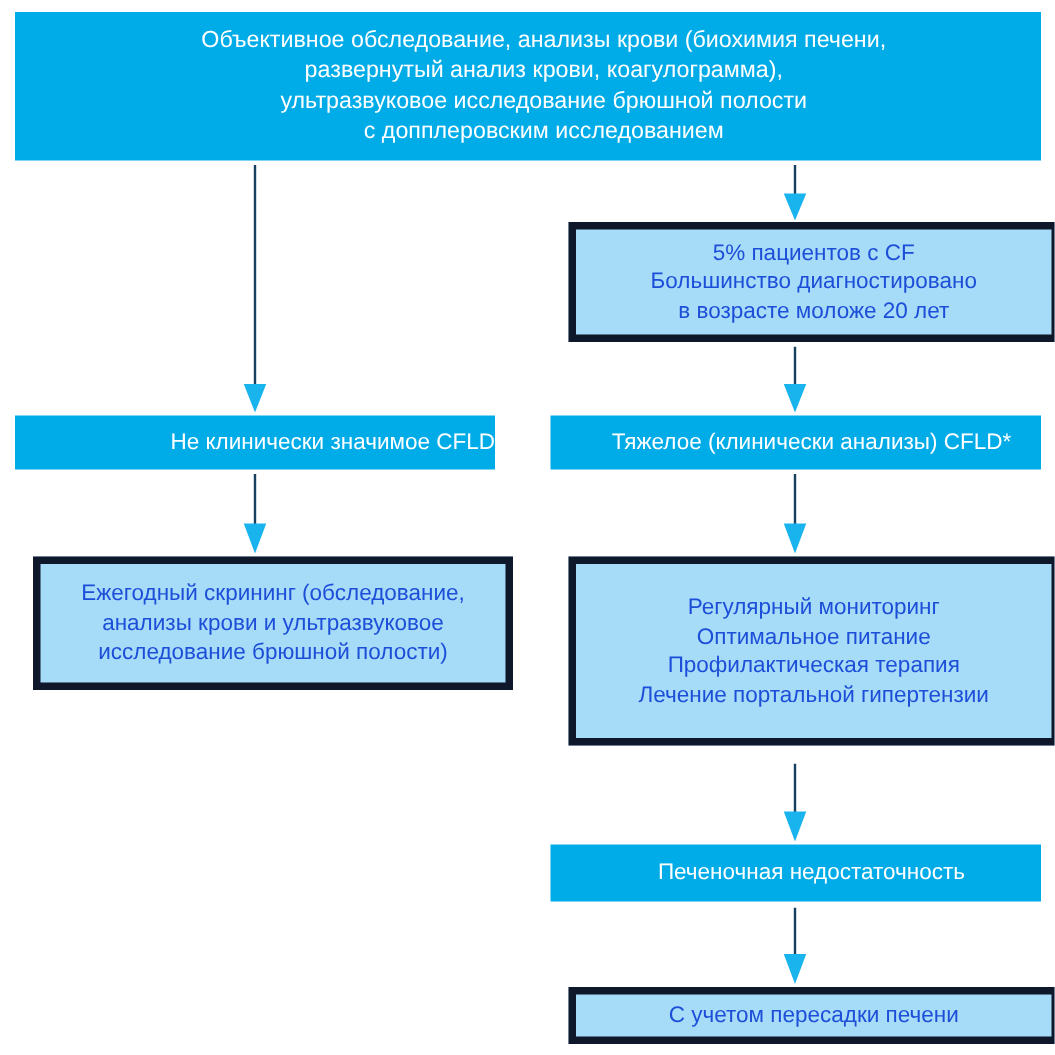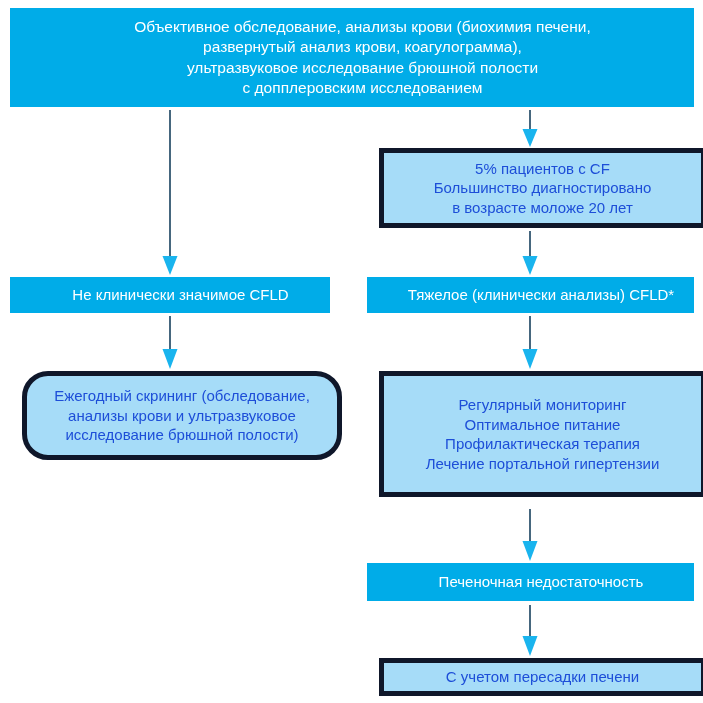--- a/index.html
+++ b/index.html
@@ -60,29 +60,29 @@
     left: 10px;  top: 8px;   width: 684px; height: 99px;
     font-size: 15.5px;
   }
   #node-cf-prevalence {
     left: 367px; top: 148px; width: 327px; height: 80px;
     font-size: 15px;
   }
   #node-non-significant-cfld {
     left: 10px;  top: 277px; width: 320px; height: 36px;
     font-size: 15px;
+    text-align: right;
   }
   #node-severe-cfld {
     left: 367px; top: 277px; width: 327px; height: 36px;
     font-size: 15px;
   }
   #node-annual-screening {
     left: 10px;  top: 371px; width: 320px; height: 89px;
     font-size: 15px;
-    border-radius: 26px;
   }
   #node-management {
     left: 367px; top: 371px; width: 327px; height: 126px;
     font-size: 15px;
   }
   #node-liver-failure {
     left: 367px; top: 563px; width: 327px; height: 38px;
     font-size: 15px;
   }
   #node-transplant {

